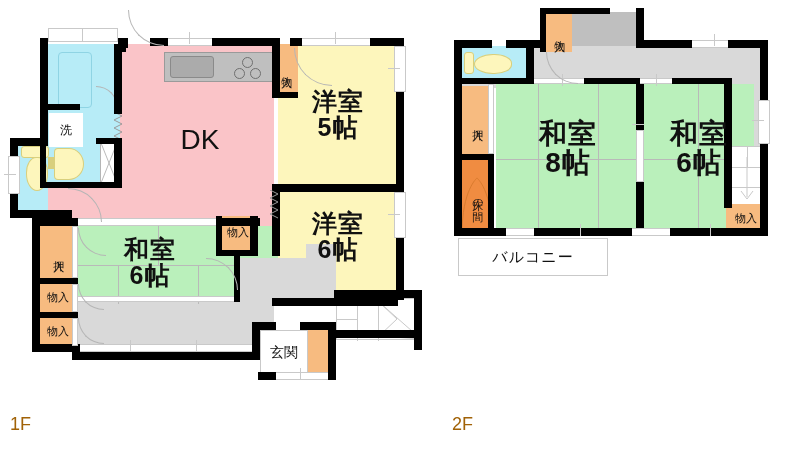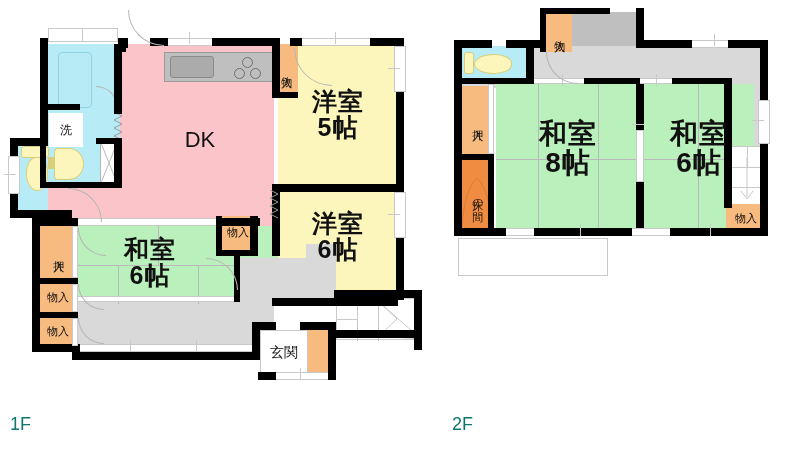--- a/index.html
+++ b/index.html
@@ -32,21 +32,21 @@
     position:absolute;color:#111;line-height:1.05;
     text-align:center;white-space:pre;
     display:flex;align-items:center;justify-content:center;
     flex-direction:column;
   }
   .lbl-room{font-size:25px;font-weight:700;letter-spacing:1px;}
   .lbl-dk{font-size:27px;font-weight:400;}
   .lbl-small{font-size:12px;font-weight:400;}
   .lbl-tiny{font-size:11px;font-weight:400;}
   .lbl-vert{writing-mode:vertical-rl;text-orientation:upright;letter-spacing:0px;}
-  .lbl-floor{font-size:18px;color:#0f766e;}
+  .lbl-floor{font-size:18px;color:#a16207;}
   .lbl-balcony{font-size:15px;letter-spacing:1px;}
 
   
   .seam{background:#b9b9b9;}
   .seam-l{background:#cfcfcf;}
 
   
   .win{background:#ffffff;border:1px solid #c9c9c9;}
   .win-h{border-left:none;border-right:none;}
   .winmark{background:#c9c9c9;}
@@ -248,21 +248,21 @@
 
     <div class="abs arc" style="left:128px;top:10px;width:36px;height:36px;border-radius:0 0 0 36px;border-top:none;border-right:none;"></div>
     <div class="abs arc" style="left:68px;top:188px;width:34px;height:34px;border-radius:0 34px 0 0;border-left:none;border-bottom:none;"></div>
     <div class="abs arc" style="left:78px;top:228px;width:28px;height:28px;border-radius:0 0 0 28px;border-top:none;border-right:none;"></div>
     <div class="abs arc" style="left:78px;top:284px;width:26px;height:26px;border-radius:0 0 0 26px;border-top:none;border-right:none;"></div>
     <div class="abs arc" style="left:78px;top:318px;width:26px;height:26px;border-radius:0 0 0 26px;border-top:none;border-right:none;"></div>
     <div class="abs arc" style="left:206px;top:258px;width:32px;height:32px;border-radius:0 32px 0 0;border-left:none;border-bottom:none;"></div>
     <div class="abs arc" style="left:294px;top:48px;width:38px;height:38px;border-radius:0 0 0 38px;border-top:none;border-right:none;"></div>
 
     <div class="lbl" style="left:130px;top:100px;width:140px;height:80px;">
-      <span class="lbl-dk" style="font-size:22px;text-align:center;">DK</span>
+      <span class="lbl-dk" style="font-size:28px;text-align:center;">DK</span>
     </div>
 
     <div class="lbl" style="left:286px;top:78px;width:104px;height:72px;">
       <span class="lbl-room">洋室</span>
       <span class="lbl-room l2">5帖</span>
     </div>
 
     <div class="lbl" style="left:286px;top:200px;width:104px;height:72px;">
       <span class="lbl-room">洋室</span>
       <span class="lbl-room l2">6帖</span>
@@ -315,20 +315,21 @@
     <div class="abs c-toko" style="left:20px;top:160px;width:34px;height:74px;"></div>
     <div class="lbl lbl-tiny lbl-vert" style="left:20px;top:160px;width:34px;height:74px;">床の間</div>
     <svg class="abs" style="left:20px;top:160px;width:34px;height:74px;" viewBox="0 0 34 74">
       <path d="M2,74 C2,30 17,18 17,18 C17,18 32,30 32,74" fill="none" stroke="#d97b2e" stroke-width="1"></path>
     </svg>
 
     <div class="abs c-stor" style="left:286px;top:204px;width:40px;height:30px;"></div>
     <div class="lbl lbl-tiny" style="left:286px;top:204px;width:40px;height:30px;">物入</div>
 
     <div class="abs balcony" style="left:18px;top:238px;width:150px;height:38px;"></div>
+    <div class="lbl lbl-balcony" style="left:18px;top:238px;width:150px;height:38px;">バルコニー</div>
 
     <div class="abs wall" style="left:100px;top:8px;width:70px;height:6px;"></div>
     <div class="abs wall" style="left:100px;top:8px;width:6px;height:44px;"></div>
     <div class="abs wall" style="left:196px;top:8px;width:8px;height:40px;"></div>
     <div class="abs wall" style="left:196px;top:40px;width:64px;height:8px;"></div>
     <div class="abs wall" style="left:284px;top:40px;width:44px;height:8px;"></div>
     <div class="abs wall" style="left:320px;top:40px;width:8px;height:66px;"></div>
     <div class="abs wall" style="left:320px;top:140px;width:8px;height:96px;"></div>
 
     <div class="abs wall" style="left:14px;top:40px;width:8px;height:8px;"></div>

